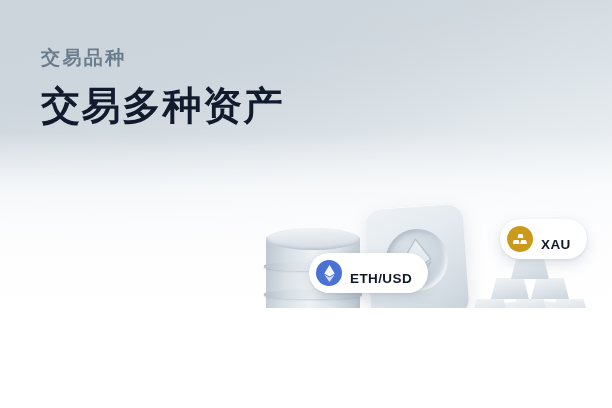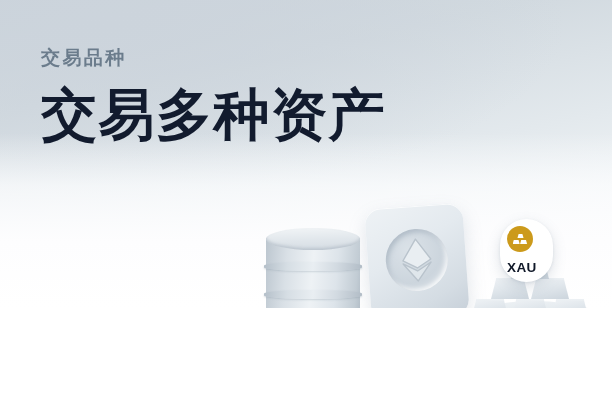--- a/index.html
+++ b/index.html
@@ -16,21 +16,21 @@
   .floor{
     position:absolute;left:0;right:0;bottom:0;height:175px;
     background:linear-gradient(180deg,rgba(255,255,255,0) 0%,rgba(252,253,254,.72) 30%,#fdfdfe 62%,#ffffff 100%);
   }
   .copy{position:absolute;left:41px;top:47px;width:420px;}
   .eyebrow{
     font-size:19px;font-weight:700;color:#6b7c8c;letter-spacing:2.4px;
     line-height:1.2;margin:0;
   }
   .headline{
-    margin:14px 0 0 0;font-size:56px;font-weight:700;color:#121b2e;
+    margin:14px 0 0 0;font-size:39px;font-weight:700;color:#121b2e;
     letter-spacing:1.5px;line-height:1.12;
   }
 
   
   .scene{position:absolute;left:0;top:0;width:612px;height:408px;}
 
   .ped{position:absolute;}
   .ped .side{
     position:absolute;left:0;right:0;bottom:0;
     border-radius:0 0 50% 50%/0 0 18% 18%;
@@ -113,25 +113,25 @@
     position:absolute;left:4px;right:4px;top:-5px;height:7px;
     background:linear-gradient(178deg,#fafcfd 0%,#e8edf1 100%);
     clip-path:polygon(10% 0,90% 0,100% 100%,0 100%);
   }
   .bar.b1{left:0;top:41px;} .bar.b2{left:40px;top:41px;} .bar.b3{left:80px;top:41px;}
   .bar.b4{left:20px;top:20px;} .bar.b5{left:60px;top:20px;}
   .bar.b6{left:40px;top:0px;}
 
   
   .badge{
-    position:absolute;display:flex;align-items:flex-start;gap:8px;
+    position:absolute;display:flex;align-items:flex-end;gap:8px;
     background:#ffffff;border-radius:999px;
     padding:7px 16px 7px 7px;
     box-shadow:0 5px 14px rgba(95,113,135,.20),0 1px 3px rgba(95,113,135,.14);
-    z-index:20;white-space:nowrap;flex-direction:column;
+    z-index:20;white-space:nowrap;
   }
   .badge .lbl{font-size:13.5px;font-weight:700;color:#101828;letter-spacing:.4px;}
   .badge .ic{width:26px;height:26px;border-radius:50%;flex:0 0 auto;position:relative;}
 
   #badge-ukog{left:171px;top:313px;padding-left:5px;}
   #badge-ukog .ic-wrap{position:relative;width:42px;height:26px;flex:0 0 auto;}
   #badge-ukog .oil{
     position:absolute;left:0;top:0;width:26px;height:26px;border-radius:50%;
     background:#9aa6b2;display:flex;align-items:center;justify-content:center;
   }
@@ -211,20 +211,29 @@
       <div class="top"></div>
     </div>
   </div>
 
   <div class="copy">
     <p class="eyebrow">交易品种</p>
     <h1 class="headline">交易多种资产</h1>
   </div>
 
 
+  <div class="badge" id="badge-eth">
+    <div class="ic">
+      <svg width="11" height="17" viewBox="0 0 22 34" aria-hidden="true">
+        <path d="M11 0 L21.5 17 L11 23 L0.5 17 Z" fill="#ffffff" opacity="0.95"></path>
+        <path d="M0.5 19.2 L11 25.2 L21.5 19.2 L11 34 Z" fill="#ffffff" opacity="0.78"></path>
+      </svg>
+    </div>
+    <span class="lbl">ETH/USD</span>
+  </div>
 
   <div class="badge" id="badge-xau">
     <div class="ic">
       <svg width="15" height="13" viewBox="0 0 30 26" aria-hidden="true">
         <g fill="#ffffff">
           <path d="M11.2 2 h7.6 l2.2 8 h-12 Z"></path>
           <path d="M1.5 14 h9.6 l2.2 8 h-14 Z"></path>
           <path d="M16.4 14 h9.6 l2.2 8 h-14 Z"></path>
         </g>
       </svg>

